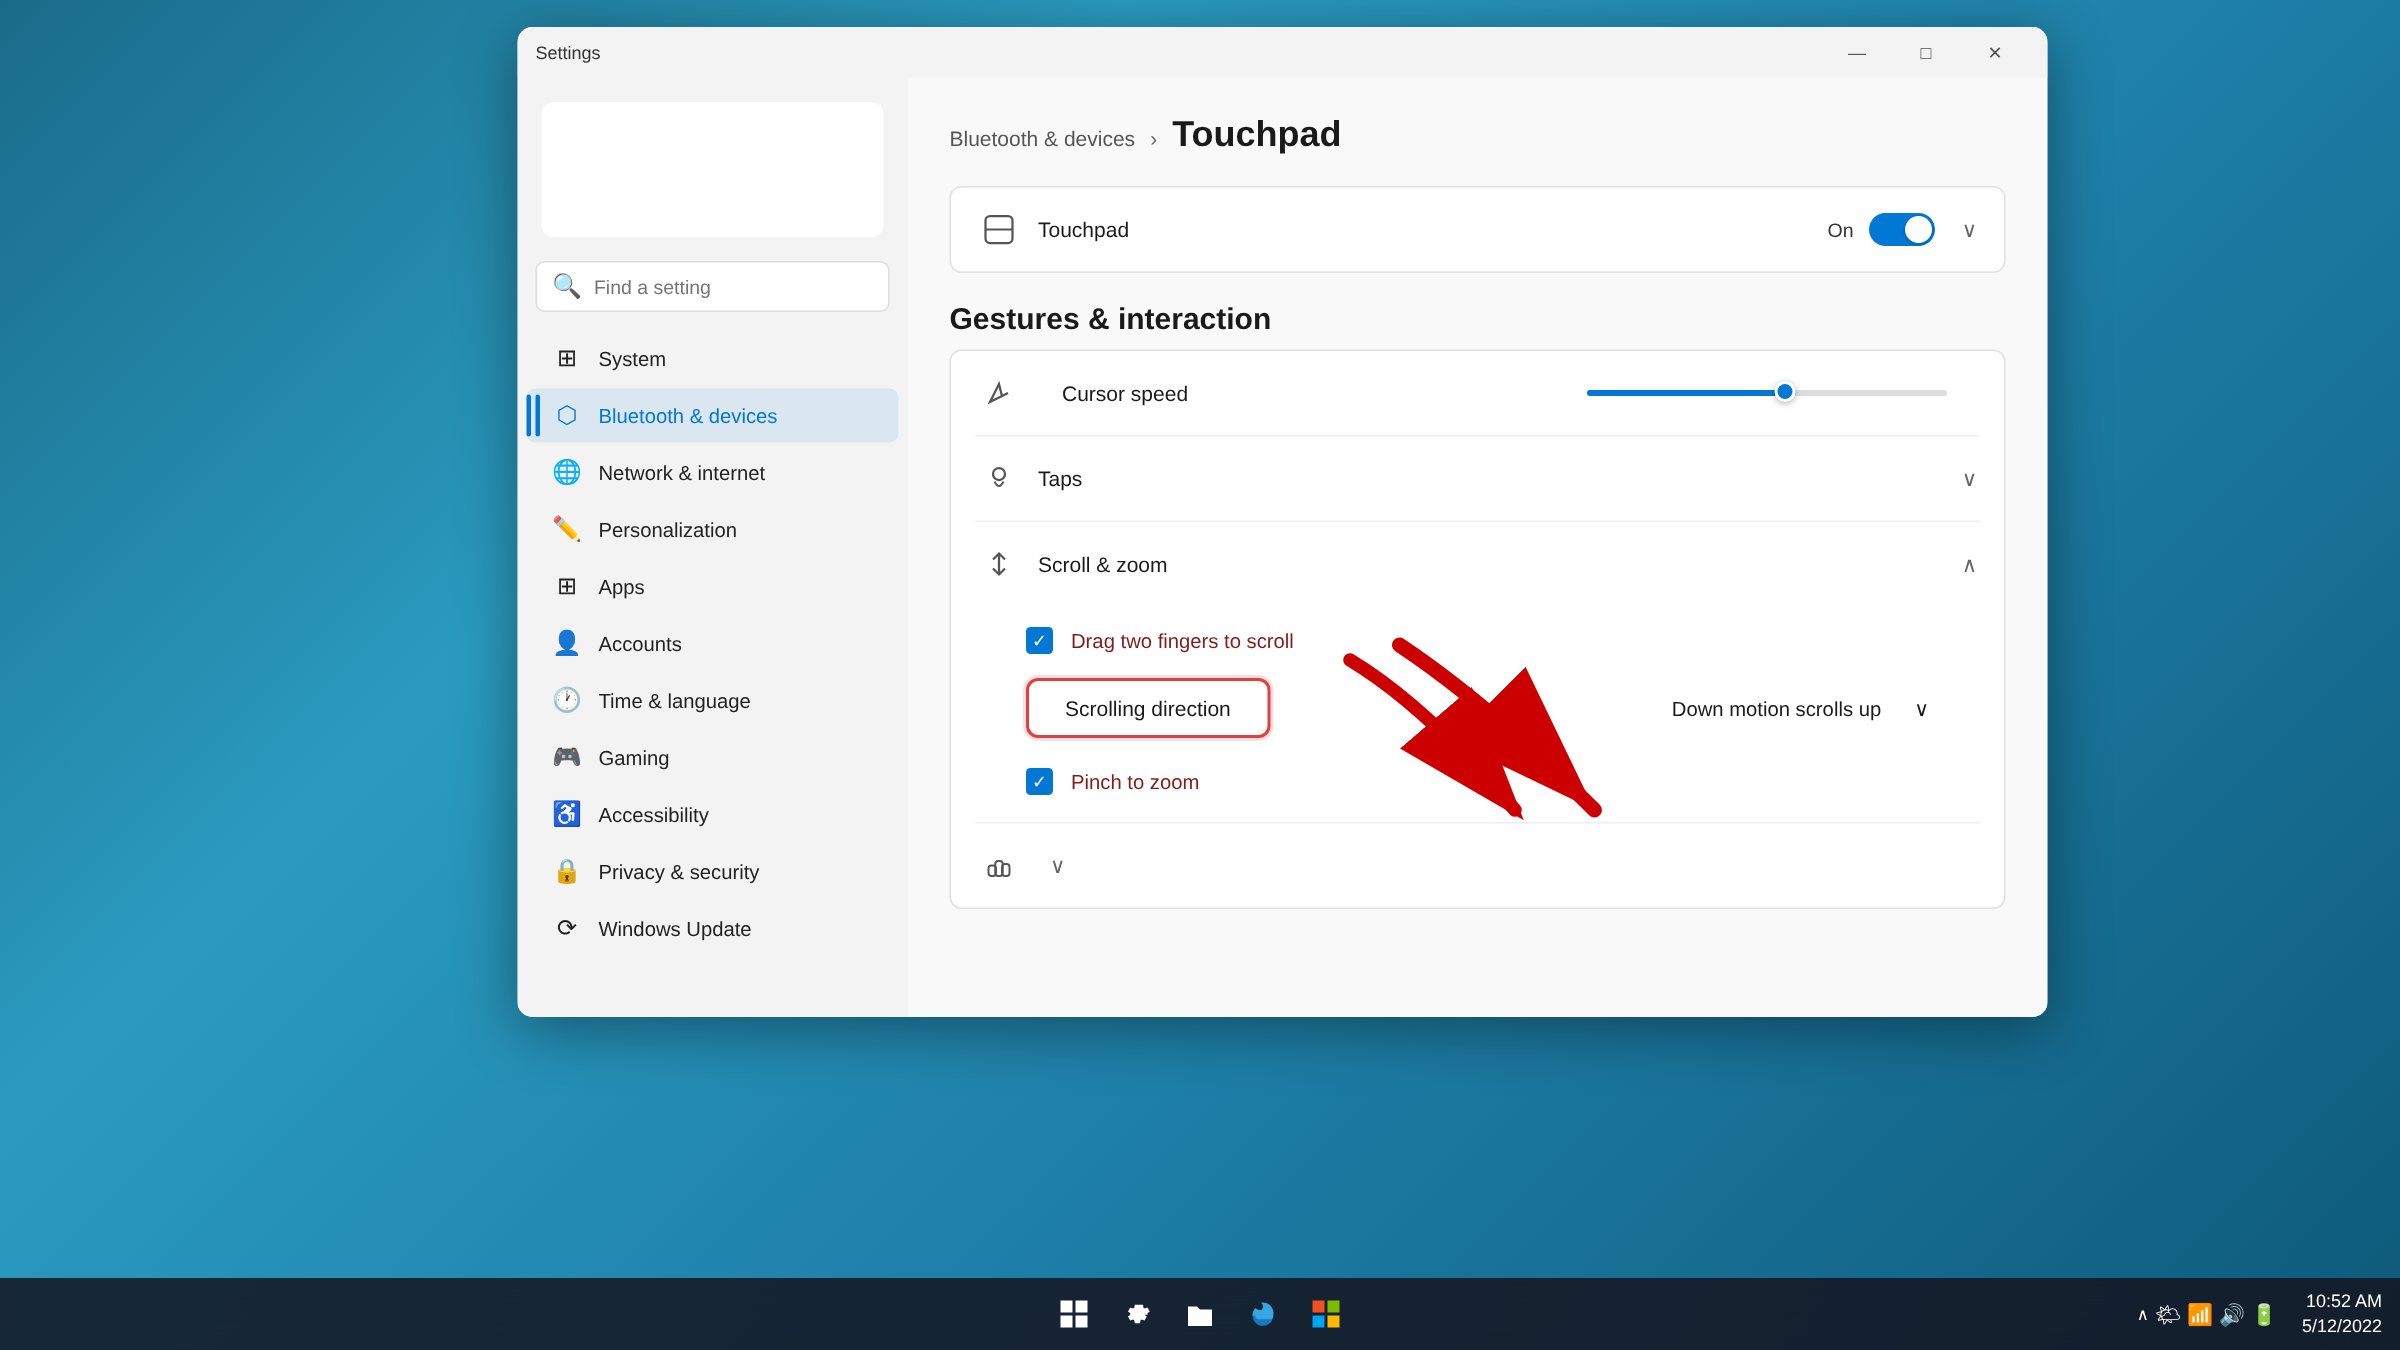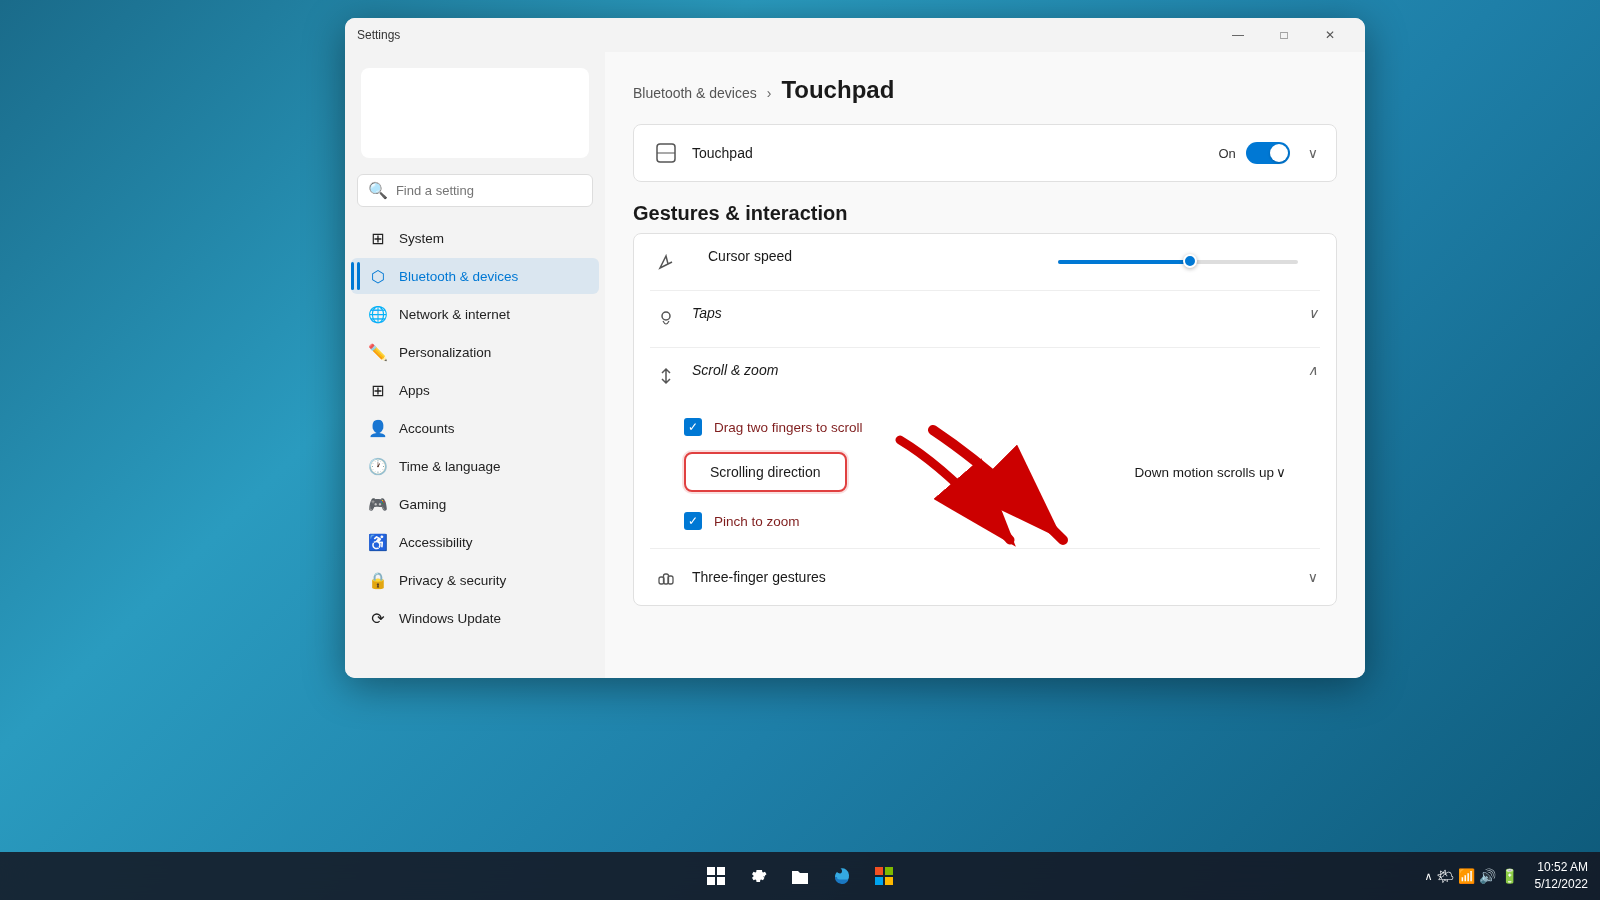--- a/index.html
+++ b/index.html
@@ -280,20 +280,21 @@
     .section-label {
       font-size: 20px;
       font-weight: 600;
       color: #1a1a1a;
       margin: 20px 0 8px 0;
     }
 
     
     .slider-row {
       display: flex;
+      align-items: center;
       padding: 14px 18px;
       gap: 16px;
     }
     .slider-label {
       font-size: 14px;
       color: #1a1a1a;
       flex: 1;
     }
     .slider-container {
       display: flex;
@@ -325,23 +326,23 @@
       background: #0078d4;
       border-radius: 50%;
       border: 2px solid white;
       box-shadow: 0 1px 4px rgba(0,0,0,0.3);
       cursor: pointer;
     }
 
     
     .expandable-row {
       display: flex;
+      align-items: center;
       padding: 14px 18px;
       cursor: pointer;
-      font-style: italic;
     }
 
     
     .section-content {
       padding: 4px 0 8px;
     }
     .checkbox-row {
       display: flex;
       align-items: center;
       padding: 10px 50px;
@@ -379,21 +380,21 @@
       font-size: 14px;
       color: #1a1a1a;
       cursor: pointer;
       font-weight: 400;
       box-shadow: 0 0 0 2px rgba(220,40,40,0.15);
     }
 
     .scrolling-dir-value {
       display: flex;
       align-items: center;
-      gap: 2px;
+      gap: 22px;
       margin-left: auto;
       font-size: 13.5px;
       color: #1a1a1a;
     }
 
     
     .gesture-row {
       display: flex;
       align-items: center;
       padding: 14px 18px;
@@ -589,21 +590,20 @@
           <div class="card-divider"></div>
 
           <div class="gesture-row">
             <div class="card-icon">
               <svg width="20" height="20" viewBox="0 0 20 20" fill="none">
                 <rect x="3" y="10" width="5" height="7" rx="2" stroke="#555" stroke-width="1.3" fill="none"></rect>
                 <rect x="7.5" y="7" width="5" height="10" rx="2" stroke="#555" stroke-width="1.3" fill="none"></rect>
                 <rect x="12" y="9" width="5" height="8" rx="2" stroke="#555" stroke-width="1.3" fill="none"></rect>
               </svg>
             </div>
-            <span class="card-title">Three-finger gestures</span>
             <span class="chevron">∨</span>
           </div>
         </div>
 
         <div style="position:relative;">
           <svg style="position:absolute;top:-200px;left:280px;width:200px;height:160px;pointer-events:none;z-index:50;">
             <defs>
               <marker id="arrowhead" markerWidth="10" markerHeight="7" refX="10" refY="3.5" orient="auto">
                 <polygon points="0 0, 10 3.5, 0 7" fill="#cc0000"></polygon>
               </marker>

